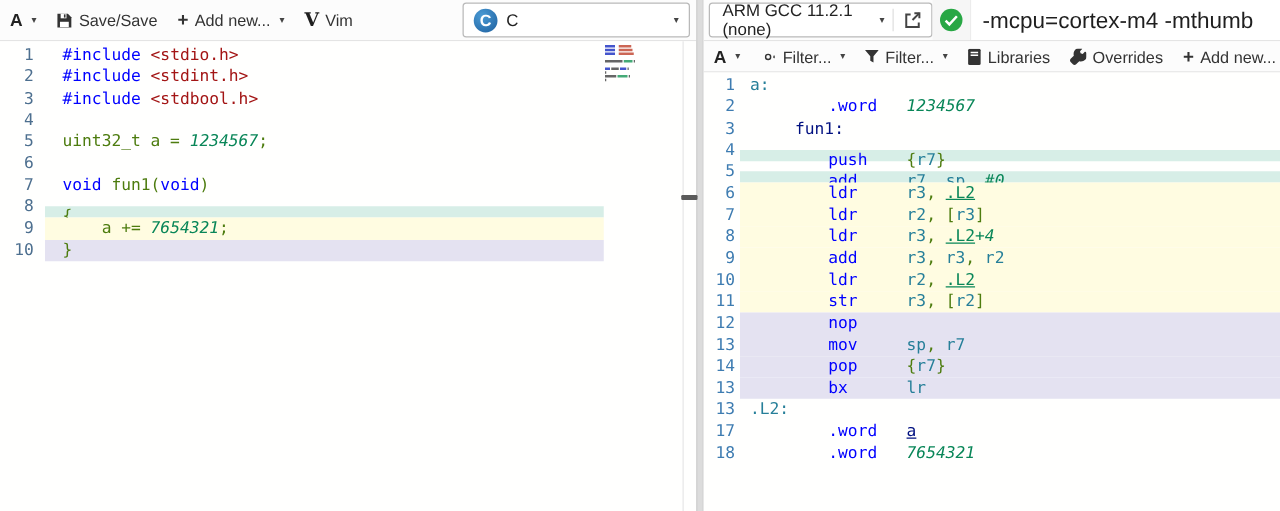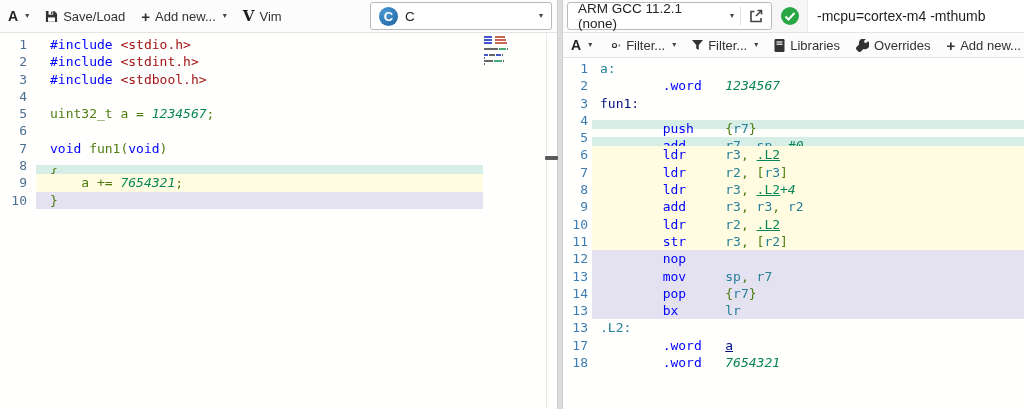--- a/index.html
+++ b/index.html
@@ -38,21 +38,21 @@
     background:radial-gradient(circle at 35% 30%, #4a9ad4, #1d5f9e);
     color:#fff; font-weight:bold; font-size:13px; display:flex;
     align-items:center; justify-content:center; }
   #compiler-picker { margin-left:4px; width:205px; cursor:pointer; }
   #compiler-picker .cp-label { padding:0 8px 0 10px; font-size:13.5px; color:#222; flex:1; }
   #compiler-picker .cp-sep { width:1px; height:18px; background:#e0e0e0; margin:0 6px; }
   #popout-btn { padding:0 8px 0 2px; cursor:pointer; display:flex; align-items:center; }
   #status-ok { width:36px; height:32px; background:#f6f6f6; display:flex;
     align-items:center; justify-content:center; border-right:1px solid #ececec; }
   #options-field { flex:1; height:32px; border:0; background:#fff; padding:0 6px 0 9px;
-    font-size:14px; color:#1f1f1f; font-family:"Liberation Sans", sans-serif; outline:none; }
+    font-size:18px; color:#1f1f1f; font-family:"Liberation Sans", sans-serif; outline:none; }
 
   
   .editor { position:absolute; left:0; right:0; bottom:0; background:#fffffe;
     font-family:"DejaVu Sans Mono", monospace; font-size:13px; line-height:17.3px; }
   #src-editor { top:33px; padding-top:3px; }
   #asm-editor { top:58px; padding-top:2px; }
   .cl { display:flex; height:17.3px; }
   .ln { flex:none; text-align:right; user-select:none; }
   #src-editor .ln { width:36px; padding-right:9px; color:#4d6f8f; }
   #asm-editor .ln { width:29px; padding-right:4px; color:#3e7cb1; }
@@ -61,21 +61,21 @@
   #asm-editor .lc { flex:1; padding-left:8px; }
   .bg-g { background:var(--hl_green,#d7eee7);margin-top:8px; }
   .bg-y { background:var(--hl_yellow,#fffce1); }
   .bg-v { background:var(--hl_purple,#e4e2f1); }
 
   .tk  { color:var(--kw_blue,#0000ff); }
   .ts  { color:var(--string_red,#a31515); }
   .tn  { color:var(--number_green,#098658);font-style:italic; }
   .tp  { color:#4d7c0f; }
   .tt  { color:var(--reg_teal,#267f99); }
-  .tlb { color:var(--label_navy,#001080); }
+  .tlb { color:var(--label_navy,#001080);margin-left:36px; }
   .tlk { color:var(--number_green,#098658); text-decoration:underline; cursor:pointer; }
   .tlkn{ color:var(--label_navy,#001080); text-decoration:underline; cursor:pointer; }
 
   
   #minimap { position:absolute; left:484px; top:36px; width:42px; }
   .mm-row { height:2px; margin-bottom:1px; white-space:nowrap; font-size:0; }
   .mm-seg { display:inline-block; height:2px; margin-right:1px; }
   .mm-k { background:#4455cc; } .mm-s { background:#cc6655; }
   .mm-n { background:#44aa77; } .mm-p { background:#666; }
   #overview-ruler { position:absolute; left:546px; top:33px; bottom:0; width:1px; background:#e8e8e8; }
@@ -91,21 +91,21 @@
         <span class="font-a">A</span>
         <span class="caret">▾</span>
       </div>
       <div class="tb-item">
         <svg width="13" height="13" viewBox="0 0 14 14">
           <path d="M1 1h9l3 3v9H1z" fill="#333"></path>
           <rect x="3.2" y="8" width="7.6" height="4.6" fill="#fff"></rect>
           <rect x="3.8" y="1" width="5" height="4" fill="#fff"></rect>
           <rect x="6.6" y="1.6" width="1.4" height="2.8" fill="#333"></rect>
         </svg>
-        <span>Save/Load</span>
+        <span>Save/Save</span>
       </div>
       <div class="tb-item">
         <span class="plus">+</span>
         <span>Add new...</span>
         <span class="caret">▾</span>
       </div>
       <div class="tb-item">
         <span class="vim-v">V</span>
         <span>Vim</span>
       </div>

